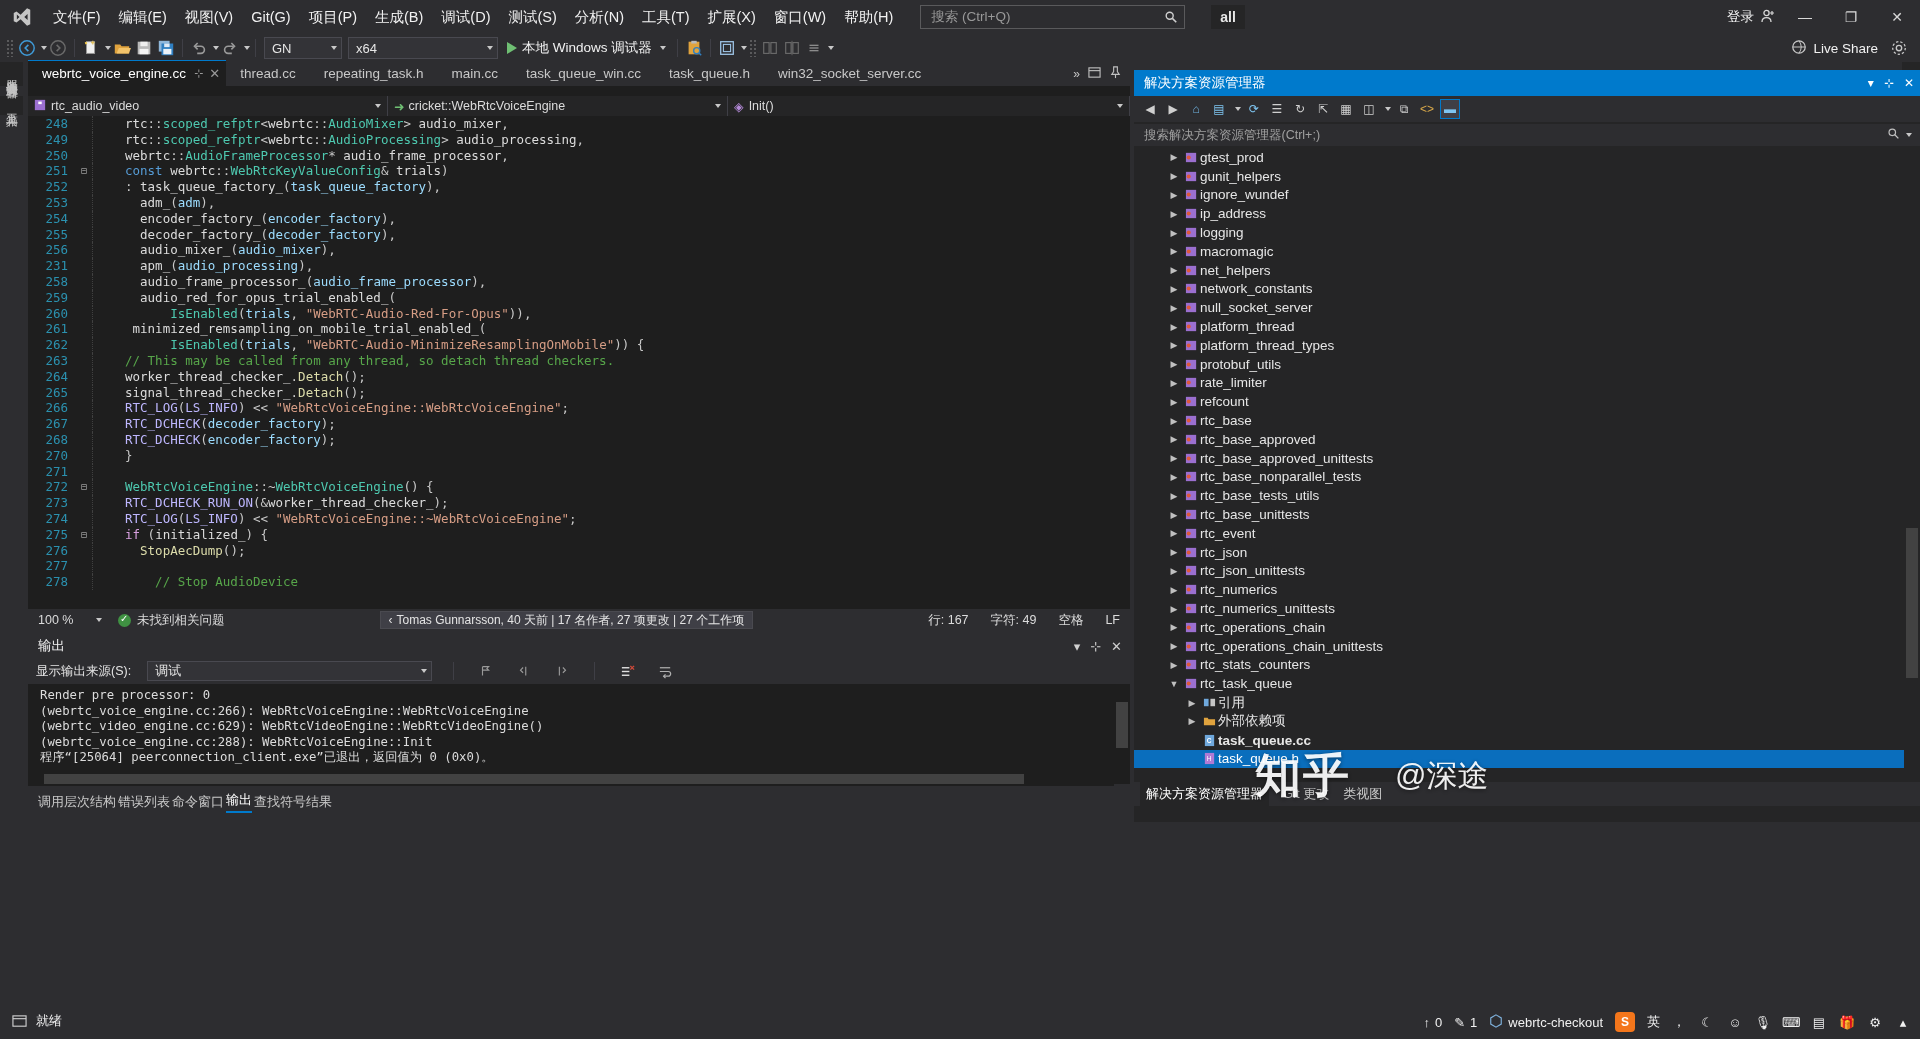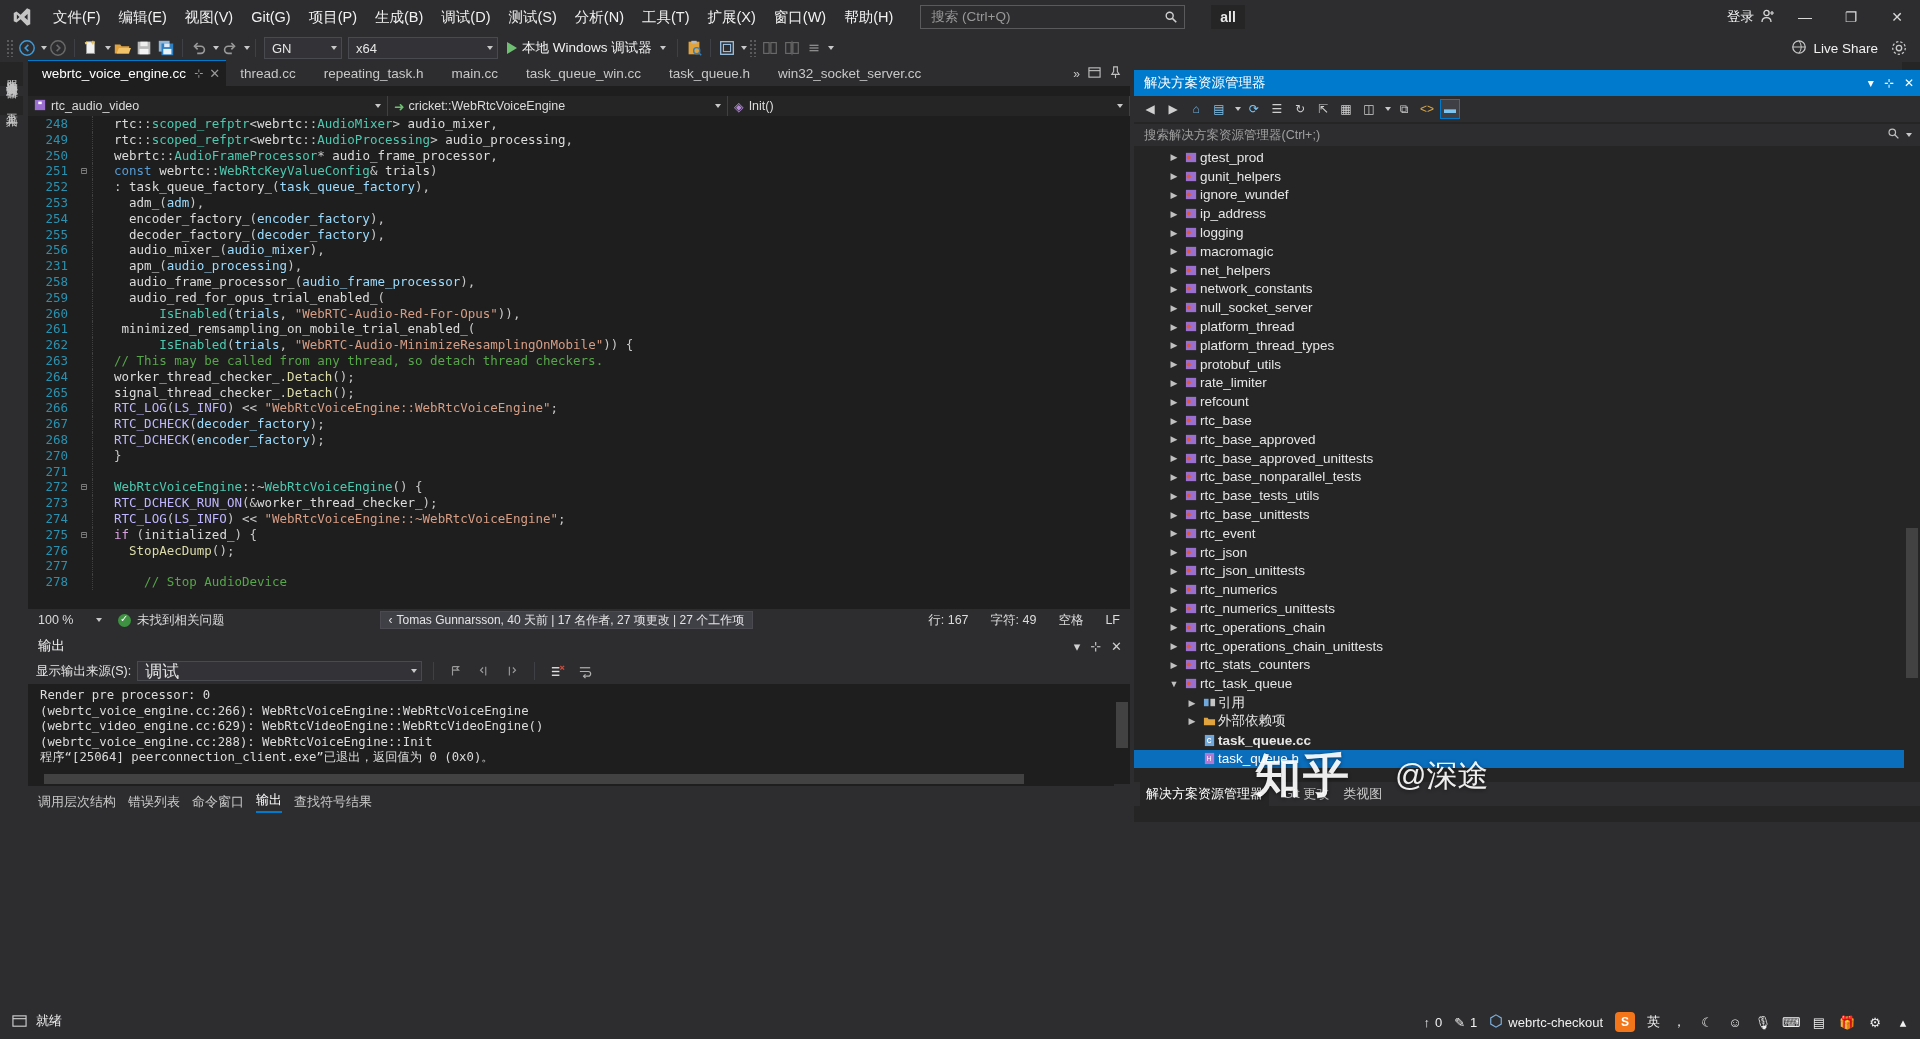--- a/index.html
+++ b/index.html
@@ -59,21 +59,21 @@
   .navcell .txt{ flex:1; white-space:nowrap; overflow:hidden;}
   .navcell .dd{ margin-left:6px; margin-right:2px; }
   .nv1{ width:360px;} .nv2{ width:340px; } .nv3{ flex:1; }
 
   .code{ position:absolute; left:28px; top:116px; width:1086px; height:493px; overflow:hidden;
     font-family:"DejaVu Sans Mono","Liberation Mono",monospace; font-size:12.5px; line-height:15.8px;}
   .cline{ display:flex; height:15.8px; white-space:pre;}
   .lnum{ width:48px; text-align:right; padding-right:8px; color:#2b91af; flex:none;}
   .fold{ width:16px; flex:none; text-align:center; color:#9a9a9a; font-size:10px; line-height:15.8px;}
   .guide{ flex:none; }
-  .ctext{ flex:1; color:#dcdcdc; }
+  .ctext{ flex:1; color:#dcdcdc;margin-left:11px; }
   .kw{ color:#569cd6;} .ty{ color:#4ec9b0;} .cm{ color:#57a64a;} .st{ color:#d69d85;}
   .mac{ color:#beb7ff;} .id{ color:#9cdcfe;} .pl{ color:#dcdcdc;} .pm{ color:#c8c8c8;}
   .fn{ color:#dcdcaa;} .ctl{ color:#d8a0df;}
 
   .vscroll{ position:absolute; right:0; top:116px; width:16px; height:493px; background:#1e1e1e;}
   .vscroll .thumb{ position:absolute; left:2px; top:60px; width:12px; height:140px; background:#424242;}
   .vscroll .arr{ position:absolute; left:0; width:16px; height:16px; color:#9a9a9a; font-size:9px; text-align:center; line-height:16px;}
   .sqmark{ position:absolute; right:1px; top:56px; width:14px; height:4px; background:#d1a500;}
 
   .edstatus{ position:absolute; left:28px; top:609px; width:1102px; height:22px; background:#2d2d30;
@@ -85,35 +85,35 @@
   .blame{ margin-left:155px; background:#3f3f46; border:1px solid #4a4a50; height:18px; display:flex;
     align-items:center; padding:0 8px; font-size:12px; color:#e4e4e4; gap:4px;}
   .edstatus-right{ margin-left:auto; display:flex; align-items:center; gap:22px; padding-right:10px;}
 
   
   .outpanel{ position:absolute; left:28px; top:634px; width:1102px; height:150px; background:#1e1e1e;}
   .outhdr{ position:absolute; left:28px; top:634px; width:1102px; height:24px; background:#2d2d30;
     display:flex; align-items:center; font-size:13.5px; color:#f1f1f1; padding-left:10px;}
   .outhdr-right{ margin-left:auto; display:flex; align-items:center; gap:10px; padding-right:8px; color:#d0d0d0; font-size:13px;}
   .outtool{ position:absolute; left:28px; top:658px; width:1102px; height:26px; background:#2d2d30;
-    display:flex; align-items:center; font-size:12.5px; color:#e4e4e4; padding-left:8px; gap:6px;}
+    display:flex; align-items:center; font-size:12.5px; color:#e4e4e4; padding-left:8px; gap:16px;}
   .out-combo{ width:285px; height:20px; background:#333337; border:1px solid #494950; display:flex;
-    align-items:center; padding:0 4px 0 7px; font-size:17px;}
+    align-items:center; padding:0 4px 0 7px; font-size:13px;}
   .out-combo .cval{ flex:1;}
   .otb{ width:22px;height:20px; display:flex; align-items:center; justify-content:center; color:#b0b0b0;}
   .outbody{ position:absolute; left:28px; top:684px; width:1086px; height:86px; background:#1e1e1e;
     font-family:"DejaVu Sans Mono","Liberation Mono",monospace; font-size:12.3px; line-height:15.6px;
     color:#dcdcdc; padding:4px 0 0 12px; overflow:hidden; white-space:pre;}
   .ouths{ position:absolute; left:28px; top:772px; width:1086px; height:14px; background:#1e1e1e;}
   .ouths .hthumb{ position:absolute; left:16px; top:2px; width:980px; height:10px; background:#424242;}
   .outvs{ position:absolute; left:1114px; top:684px; width:16px; height:100px; background:#1e1e1e;}
   .outvs .thumb{ position:absolute; left:2px; top:18px; width:12px; height:46px; background:#424242;}
 
   .bottomtabs{ position:absolute; left:28px; top:790px; width:1102px; height:24px; background:#2d2d30;
-    display:flex; align-items:center; font-size:13px; color:#c9c9c9; padding-left:10px; gap:12px;}
+    display:flex; align-items:center; font-size:13px; color:#c9c9c9; padding-left:10px; gap:2px;}
   .btab.active{ color:#ffffff; border-bottom:2px solid #007acc; padding-bottom:2px;}
 
   
   .se{ position:absolute; left:1134px; top:70px; width:786px; height:752px; background:#252526;}
   .se-title{ position:absolute; left:1134px; top:70px; width:786px; height:26px; background:#007acc;
     display:flex; align-items:center; padding:0 6px 0 10px; font-size:13.5px; color:#ffffff;}
   .se-title-right{ margin-left:auto; display:flex; align-items:center; gap:10px; font-size:12px;}
   .se-tools{ position:absolute; left:1134px; top:96px; width:786px; height:26px; background:#2d2d30;
     display:flex; align-items:center; padding-left:6px; gap:3px;}
   .se-tb{ width:20px; height:20px; display:flex; align-items:center; justify-content:center; color:#cfcfcf; font-size:12px;}

